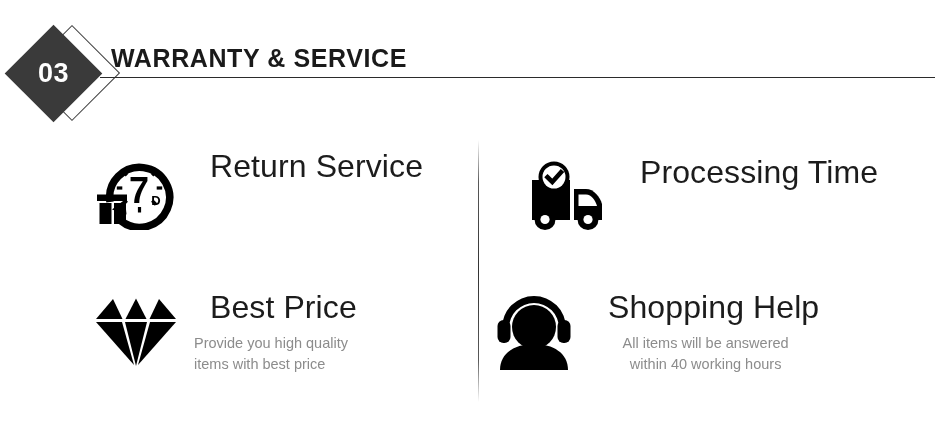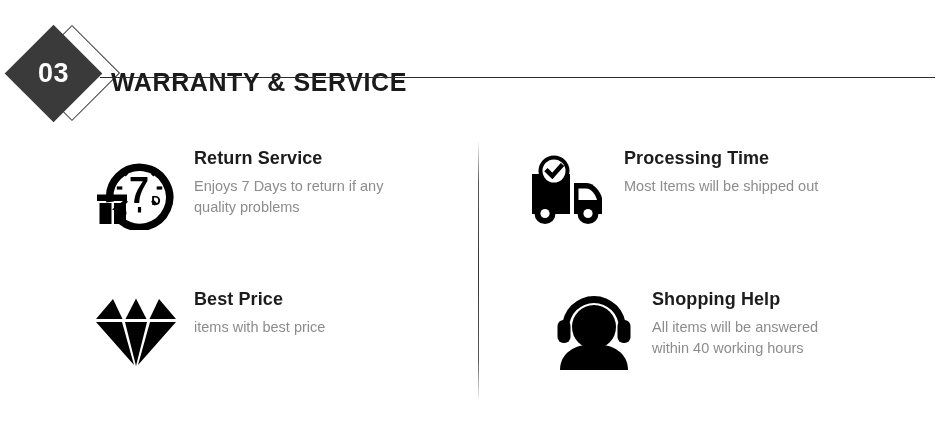--- a/index.html
+++ b/index.html
@@ -83,21 +83,20 @@
   #header-title {
     position: absolute;
     left: 111px;
     top: 44px;
     font-family: "Liberation Sans", sans-serif;
     font-size: 25px;
     font-weight: bold;
     color: #1a1a1a;
     letter-spacing: 0.6px;
     white-space: nowrap;
-    margin-top: 24px;
   }
 
   #header-rule {
     position: absolute;
     left: 100px;
     top: 77px;
     width: 835px;
     height: 1.4px;
     background: #2b2b2b;
   }
@@ -126,49 +125,49 @@
   }
 
   .feature {
     position: absolute;
     display: flex;
     align-items: flex-start;
     width: 400px;
   }
 
   .feature-r1c1 { left: 88px;  top: 14px; }
-  .feature-r1c2 { left: 518px; top: 14px; }
+  .feature-r1c2 { left: 518px; top: 20px; }
   .feature-r2c1 { left: 88px;  top: 155px; }
-  .feature-r2c2 { left: 546px; top: 155px; }
+  .feature-r2c2 { left: 486px; top: 155px; text-align: center; }
 
   .icon-box {
     width: 96px;
     flex: 0 0 96px;
     height: 88px;
     display: flex;
     align-items: center;
     justify-content: center;
   }
 
   .icon-box svg { display: block; }
 
   .feature-text {
     padding-left: 10px;
     padding-top: 2px;
   }
 
   .feature-title {
     font-family: "Liberation Sans", sans-serif;
-    font-size: 18px;
-    font-weight: bold;
+    font-size: 32px;
+    font-weight: normal;
     color: #1c1c1c;
     line-height: 1.15;
     letter-spacing: 0.1px;
     white-space: nowrap;
-    margin: 0 0 7px 0;
+    margin: 0 0 7px 16px;
   }
 
   .feature-desc {
     font-family: "Liberation Sans", sans-serif;
     font-size: 14.5px;
     font-weight: normal;
     color: #8c8c8c;
     line-height: 1.48;
     margin: 0;
     max-width: 250px;
@@ -218,24 +217,20 @@
           <text x="62" y="55" text-anchor="middle" font-family="'Liberation Sans', sans-serif" font-size="13" font-weight="bold" fill="#000000">D</text>
           <g fill="#000000">
             <rect x="3" y="44.5" width="30" height="6.5"></rect>
             <rect x="5.5" y="53" width="12" height="21"></rect>
             <rect x="20" y="53" width="12" height="21"></rect>
           </g>
         </svg>
       </div>
       <div class="feature-text">
         <p class="feature-title">Return Service</p>
-        <p class="feature-desc">
-          <span>Enjoys 7 Days to return if any</span>
-          <span class="l2">quality problems</span>
-        </p>
       </div>
     </div>
 
     <div class="feature feature-r1c2">
       <div class="icon-box">
         <svg width="88" height="74" viewBox="0 0 88 74" aria-hidden="true">
           <g fill="#000000">
             <path d="M10 21 h38 v40 h-38 z"></path>
             <path d="M52 30 h12 c8 0 14 8 16 15 l0 16 h-28 z"></path>
             <circle cx="23" cy="60.5" r="10.5"></circle>
@@ -247,41 +242,41 @@
             <path d="M56.5 35.5 h7.5 c5.5 0 9.5 6 11 11.5 h-18.5 z"></path>
           </g>
           <circle cx="32" cy="18" r="15.5" fill="#000000"></circle>
           <circle cx="32" cy="18" r="11.5" fill="#ffffff"></circle>
           <path d="M25.5 18.2 L30.3 23 L39 13.2" fill="none" stroke="#000000" stroke-width="4.6" stroke-linecap="square" stroke-linejoin="miter"></path>
         </svg>
       </div>
       <div class="feature-text">
         <p class="feature-title">Processing Time</p>
         <p class="feature-desc">
-          <span>Most Items will be shipped out</span>
         </p>
       </div>
     </div>
 
     <div class="feature feature-r2c1">
       <div class="icon-box">
         <svg width="84" height="74" viewBox="0 0 84 74" aria-hidden="true">
           <g fill="#000000">
             <path d="M2 25 L19 5 L28.5 25 Z"></path>
             <path d="M31.5 25 L42 4.5 L52.5 25 Z"></path>
             <path d="M55.5 25 L65 5 L82 25 Z"></path>
             <path d="M2 28 L28 28 L40 71 Z"></path>
             <path d="M31 28 L53 28 L42 72 Z"></path>
             <path d="M56 28 L82 28 L44 71 Z"></path>
           </g>
         </svg>
       </div>
       <div class="feature-text">
         <p class="feature-title">Best Price</p>
         <p class="feature-desc">
+          <span>Provide you high quality</span>
           <span class="l2">items with best price</span>
         </p>
       </div>
     </div>
 
     <div class="feature feature-r2c2">
       <div class="icon-box">
         <svg width="84" height="78" viewBox="0 0 84 78" aria-hidden="true">
           <g fill="#000000">
             <path d="M10 36 a32 32 0 0 1 64 0 l0 4 l-7 0 l0 -4 a25 25 0 0 0 -50 0 l0 4 l-7 0 z"></path>

